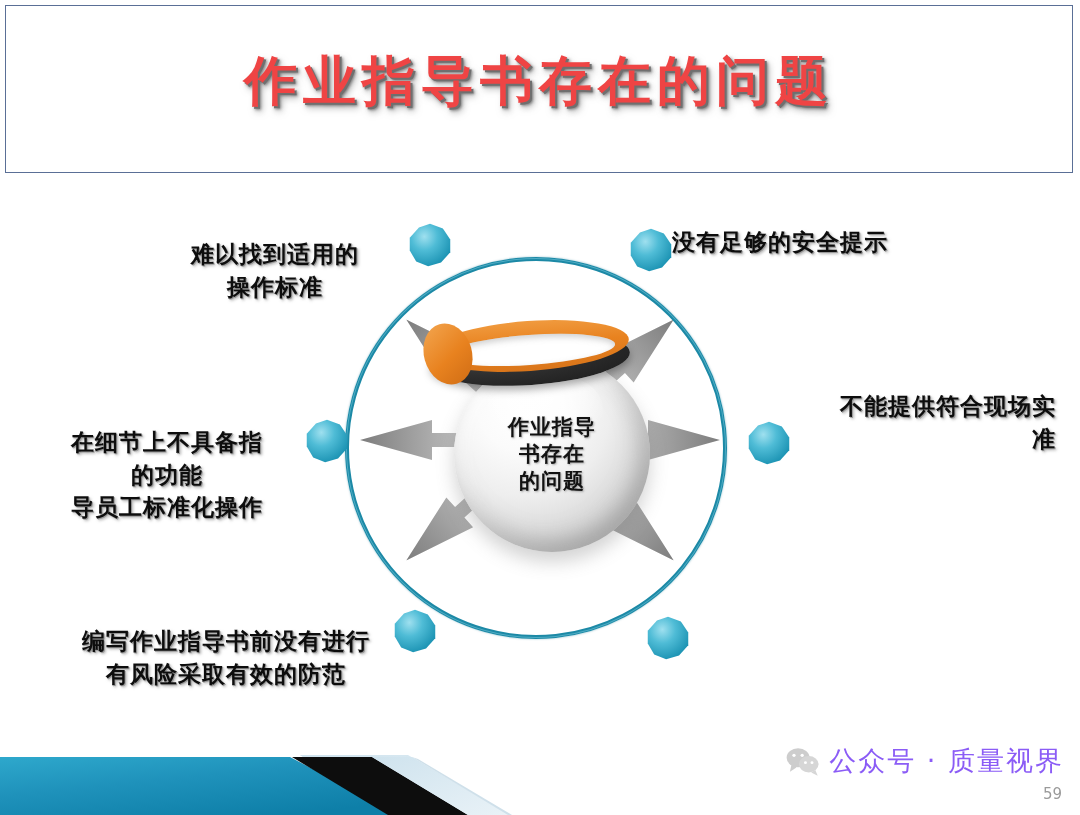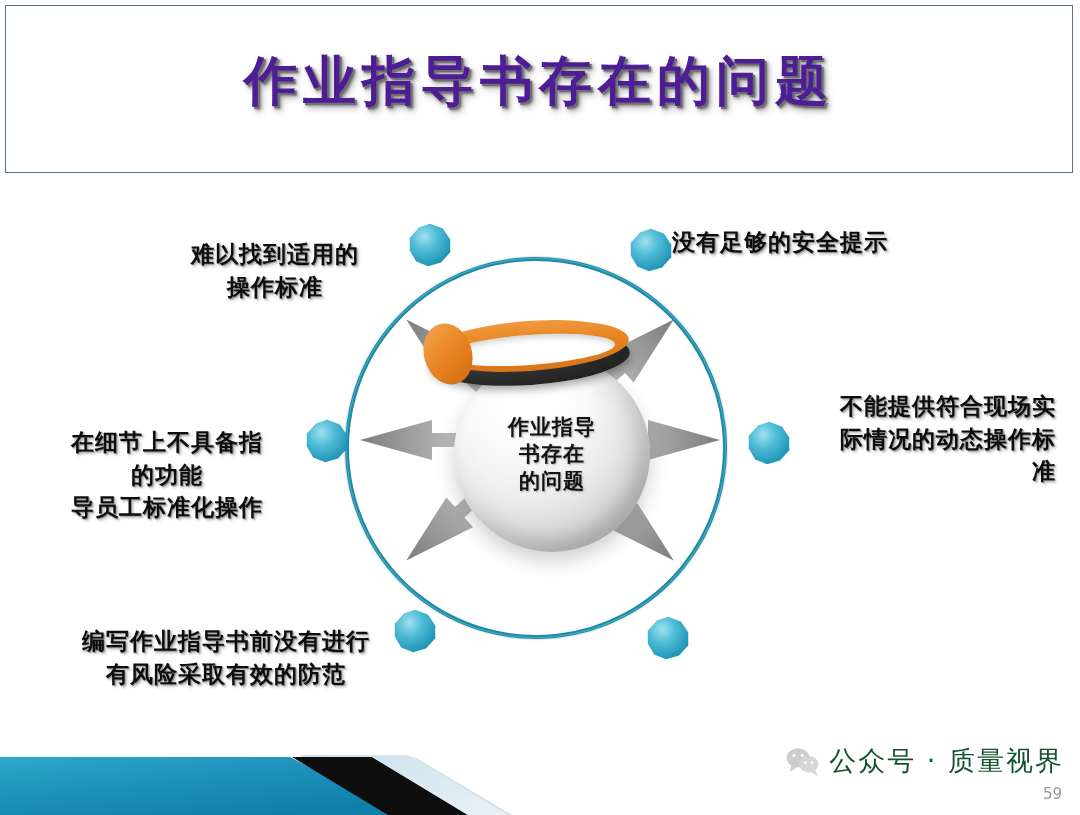--- a/index.html
+++ b/index.html
@@ -43,21 +43,21 @@
   #title-text {
     position: absolute;
     left: 0;
     right: 0;
     top: 40px;
     text-align: center;
     font-family: "DejaVu Sans", "Liberation Sans", sans-serif;
     font-size: 53px;
     font-weight: bold;
     letter-spacing: 6px;
-    color: #4c1d95;
+    color: #ef4444;
     text-shadow:
        2px 2px 0 #6f6f6f,
        3px 3px 3px rgba(90,90,90,0.75),
        4px 5px 7px rgba(120,120,120,0.55);
     white-space: nowrap;
   }
 
   
   #diagram {
     position: absolute;
@@ -233,21 +233,21 @@
     right: 16px;
     bottom: 36px;
     display: flex;
     align-items: center;
     gap: 8px;
     color: #cdcdcd;
   }
   #watermark .wm-text {
     font-size: 27px;
     letter-spacing: 2px;
-    color: #14532d;
+    color: #8b5cf6;
   }
   #wechat-icon { width: 36px; height: 30px; display: block; }
   #page-number {
     position: absolute;
     right: 18px;
     bottom: 12px;
     font-size: 15px;
     color: #9a9a9a;
   }
 </style>
@@ -434,21 +434,20 @@
   </div>
 
   <div class="callout" id="callout-2">
     <div>在细节上不具备指</div>
     <div>的功能</div>
     <div>导员工标准化操作</div>
   </div>
 
   <div class="callout" id="callout-3">
     <div>不能提供符合现场实</div>
-    <div>际情况的动态操作标</div>
     <div>准</div>
   </div>
 
   <div class="callout" id="callout-4">
     <div>编写作业指导书前没有进行</div>
     <div>有风险采取有效的防范</div>
   </div>
 
 
   <div id="bottom-deco">

